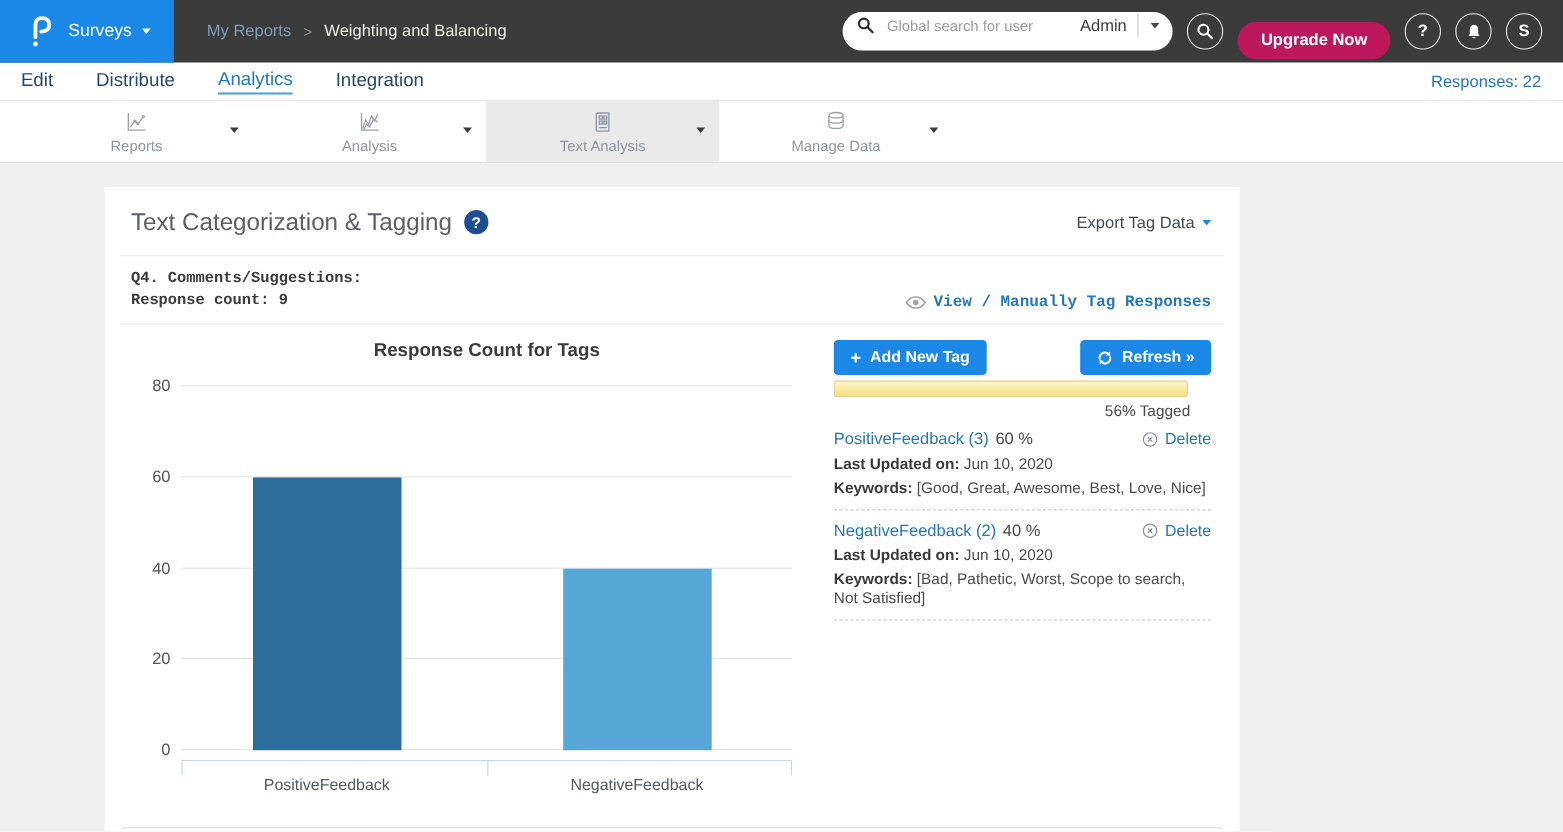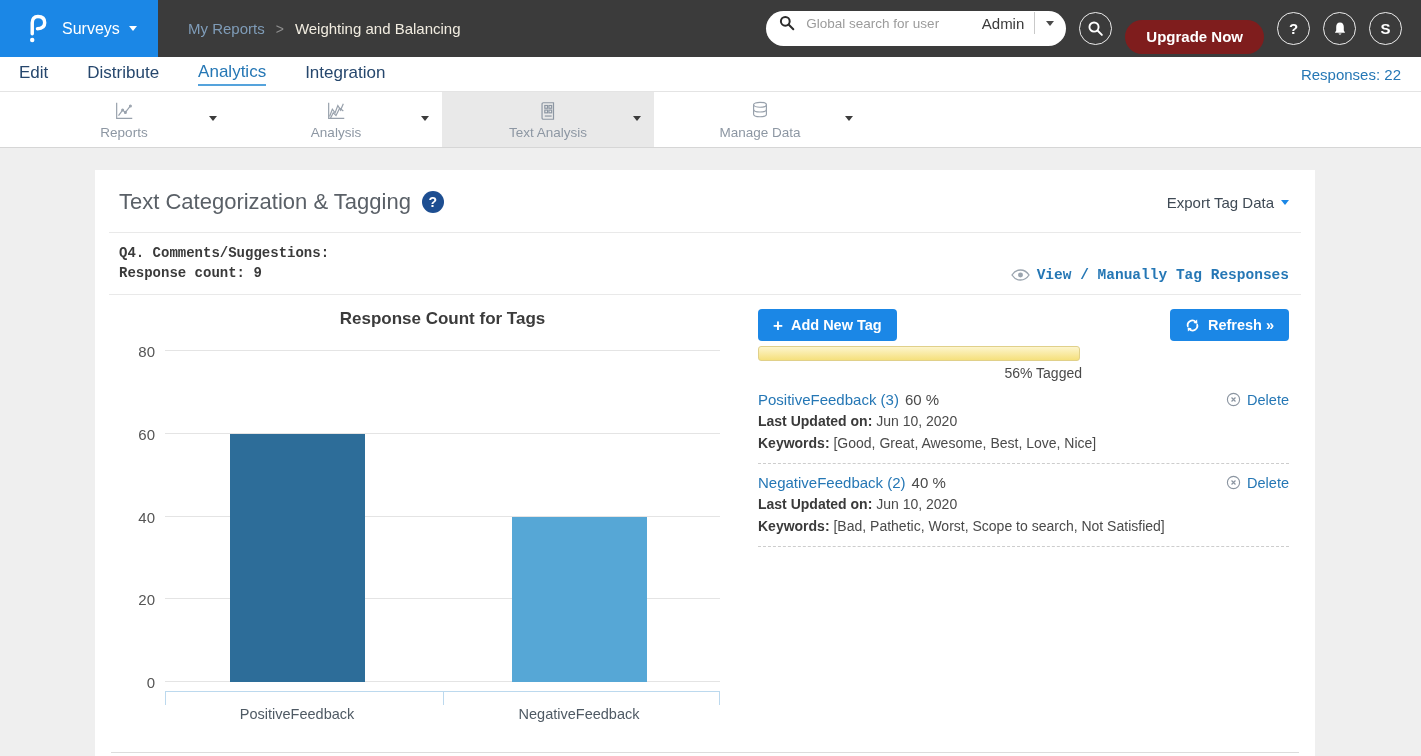--- a/index.html
+++ b/index.html
@@ -21,38 +21,38 @@
   .crumb-sep { color:#8f8f8f; font-size:14px; }
   .crumb-current { color:#f1ece0; }
   .top-right { margin-left:auto; display:flex; align-items:center; gap:13px; padding-right:19px; }
   .search-pill { background:#fff; border-radius:18px; height:35px; width:300px; display:flex; align-items:center; padding:0 12px 11px 13px; }
   .search-pill input { border:none; outline:none; flex:1; min-width:0; font-size:13.5px; color:#333; font-family:"Liberation Sans",sans-serif; }
   .search-pill input::placeholder { color:#9b9b9b; }
   .scope { font-size:15px; color:#3a3a3a; margin:0 10px 0 6px; }
   .pill-div { width:1px; height:22px; background:#c9c9c9; }
   .pill-caret { color:#4a4a4a; margin-left:11px; }
   .circle-btn { width:33px; height:33px; border:1px solid rgba(255,255,255,.9); border-radius:50%; display:flex; align-items:center; justify-content:center; color:#fff; font-weight:bold; font-size:15px; flex:0 0 auto; }
-  .upgrade-btn { background:#7f1d1d; color:#fff; font-weight:bold; font-size:15px; height:34px; border-radius:17px; padding:0 21px; display:flex; align-items:center; white-space:nowrap;margin-top:16px; }
+  .upgrade-btn { background:#be185d; color:#fff; font-weight:bold; font-size:15px; height:34px; border-radius:17px; padding:0 21px; display:flex; align-items:center; white-space:nowrap;margin-top:16px; }
 
   
   .surveynav { height:35px; background:#fff; display:flex; align-items:center; padding:0 20px 0 19px; border-bottom:1px solid #e4e4e4; }
   .nav-item { font-size:17px; color:#26476d; margin-right:39px; padding-bottom:2px; cursor:pointer; }
   .nav-item.active { color:#2577b5; border-bottom:2px solid #55a3dc; }
   .responses { margin-left:auto; color:#2577b5; font-size:15px; }
 
   
   .tooltabs { height:56px; background:#fff; border-bottom:1px solid #d6d6d6; display:flex; padding-left:18px; }
   .tooltab { width:212px; position:relative; display:flex; flex-direction:column; align-items:center; justify-content:center; gap:3px; cursor:pointer; }
   .tooltab.active { background:#e9e9e9; }
   .tooltab .label { font-size:13.5px; color:#8d97a3; }
   .tab-caret { position:absolute; right:13px; top:24px; color:#3c3c3c; }
 
   
   .main { padding-top:22px; }
-  .card { margin-left:95px; width:1220px; height:586px; background:#fff; position:relative; }
+  .card { margin-left:95px; width:1032px; height:586px; background:#fff; position:relative; }
   .card-header { display:flex; align-items:center; padding:19px 26px 17px 24px; }
   .card-title { font-size:22px; color:#5a6067; }
   .help-circle { width:22px; height:22px; border-radius:50%; background:#1d4e91; color:#fff; font-weight:bold; font-size:14px; display:flex; align-items:center; justify-content:center; margin-left:11px; cursor:pointer; }
   .export-link { margin-left:auto; font-size:15px; color:#3f4a55; display:flex; align-items:center; gap:7px; cursor:pointer; }
   .export-link .caret { color:#1b87e6; }
   .h-div { height:1px; background:#e9e9e9; margin:0 14px; }
   .q-row { display:flex; padding:10px 26px 11px 24px; align-items:flex-end;font-family:Liberation Mono, monospace; }
   .q-block div { font-size:14px; font-weight:bold; color:#3a3a3a; line-height:20px; }
   .view-link { margin-left:auto; display:flex; align-items:center; gap:7px; color:#2577b5; font-weight:bold; font-size:14.5px; cursor:pointer; }
 

